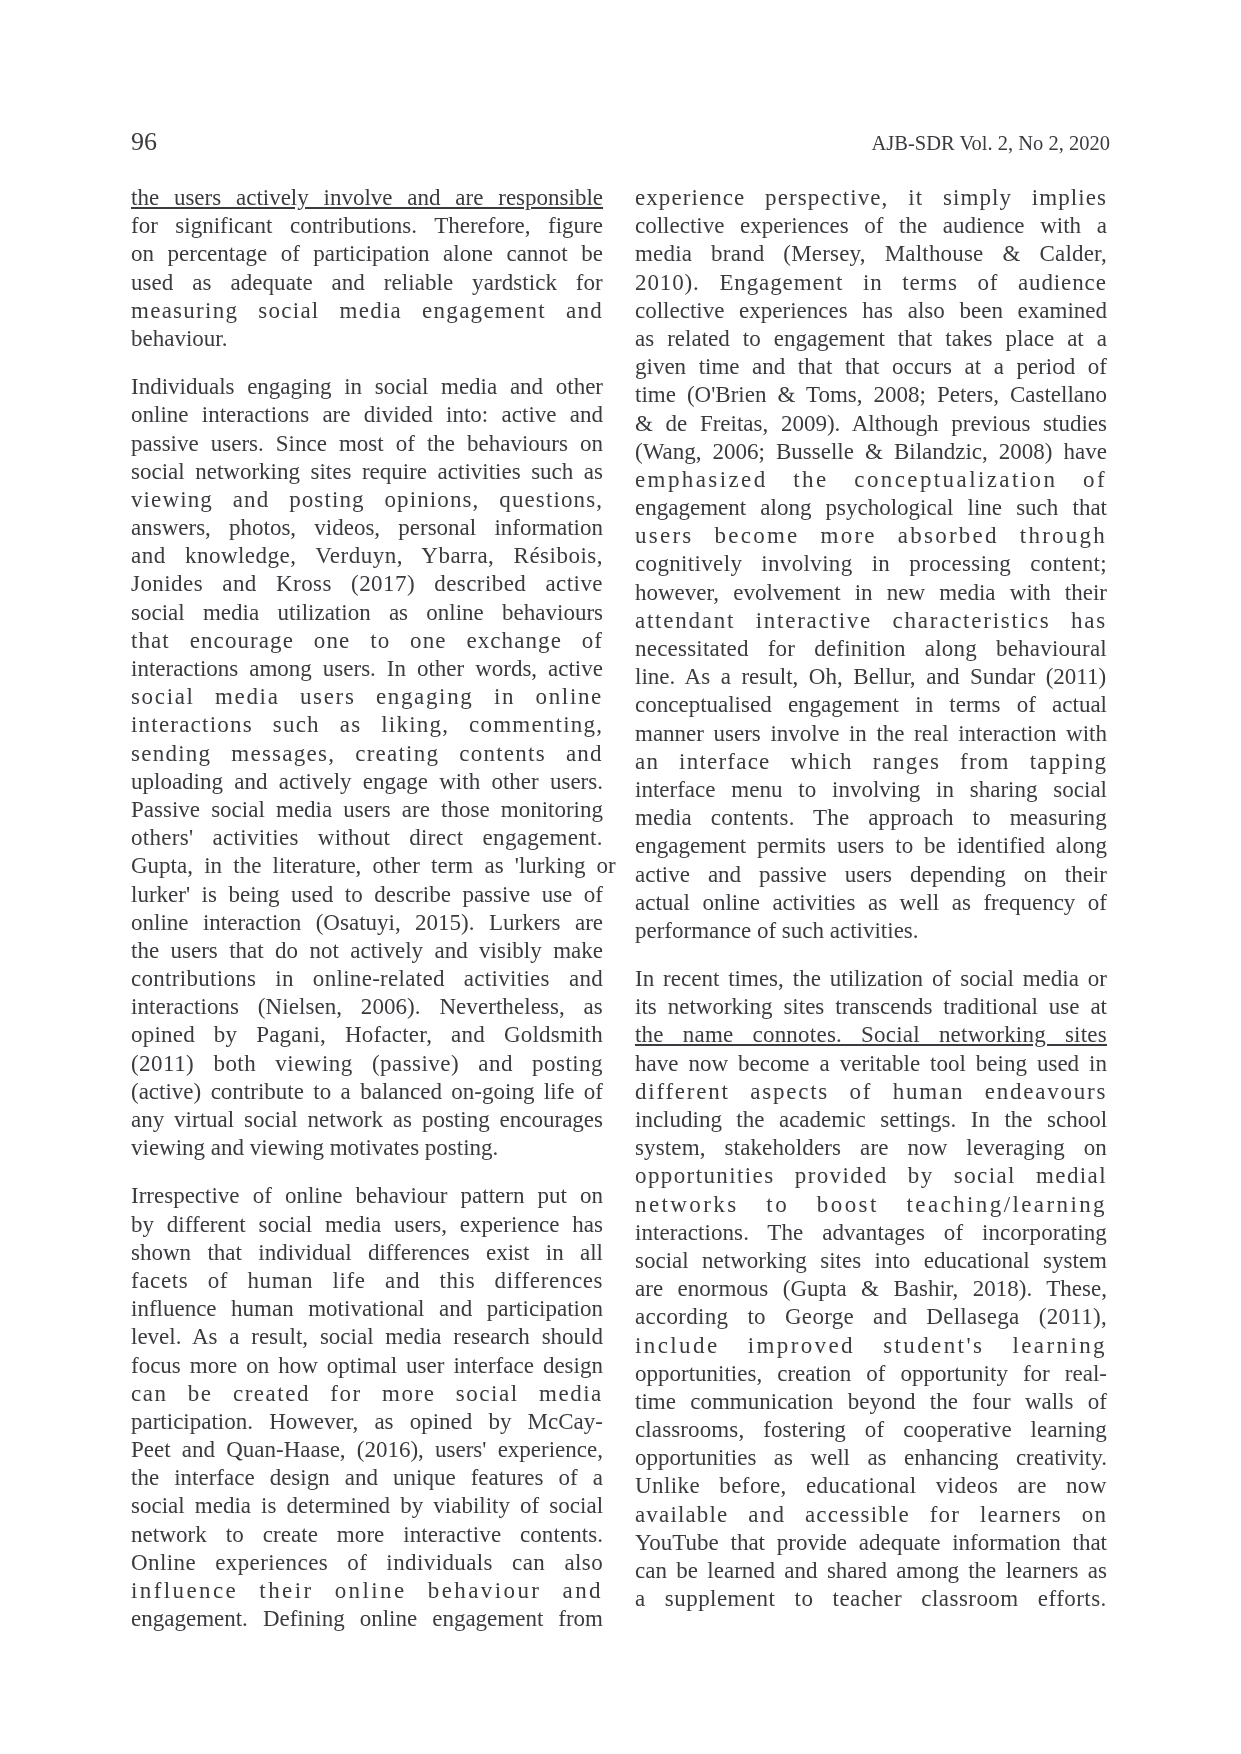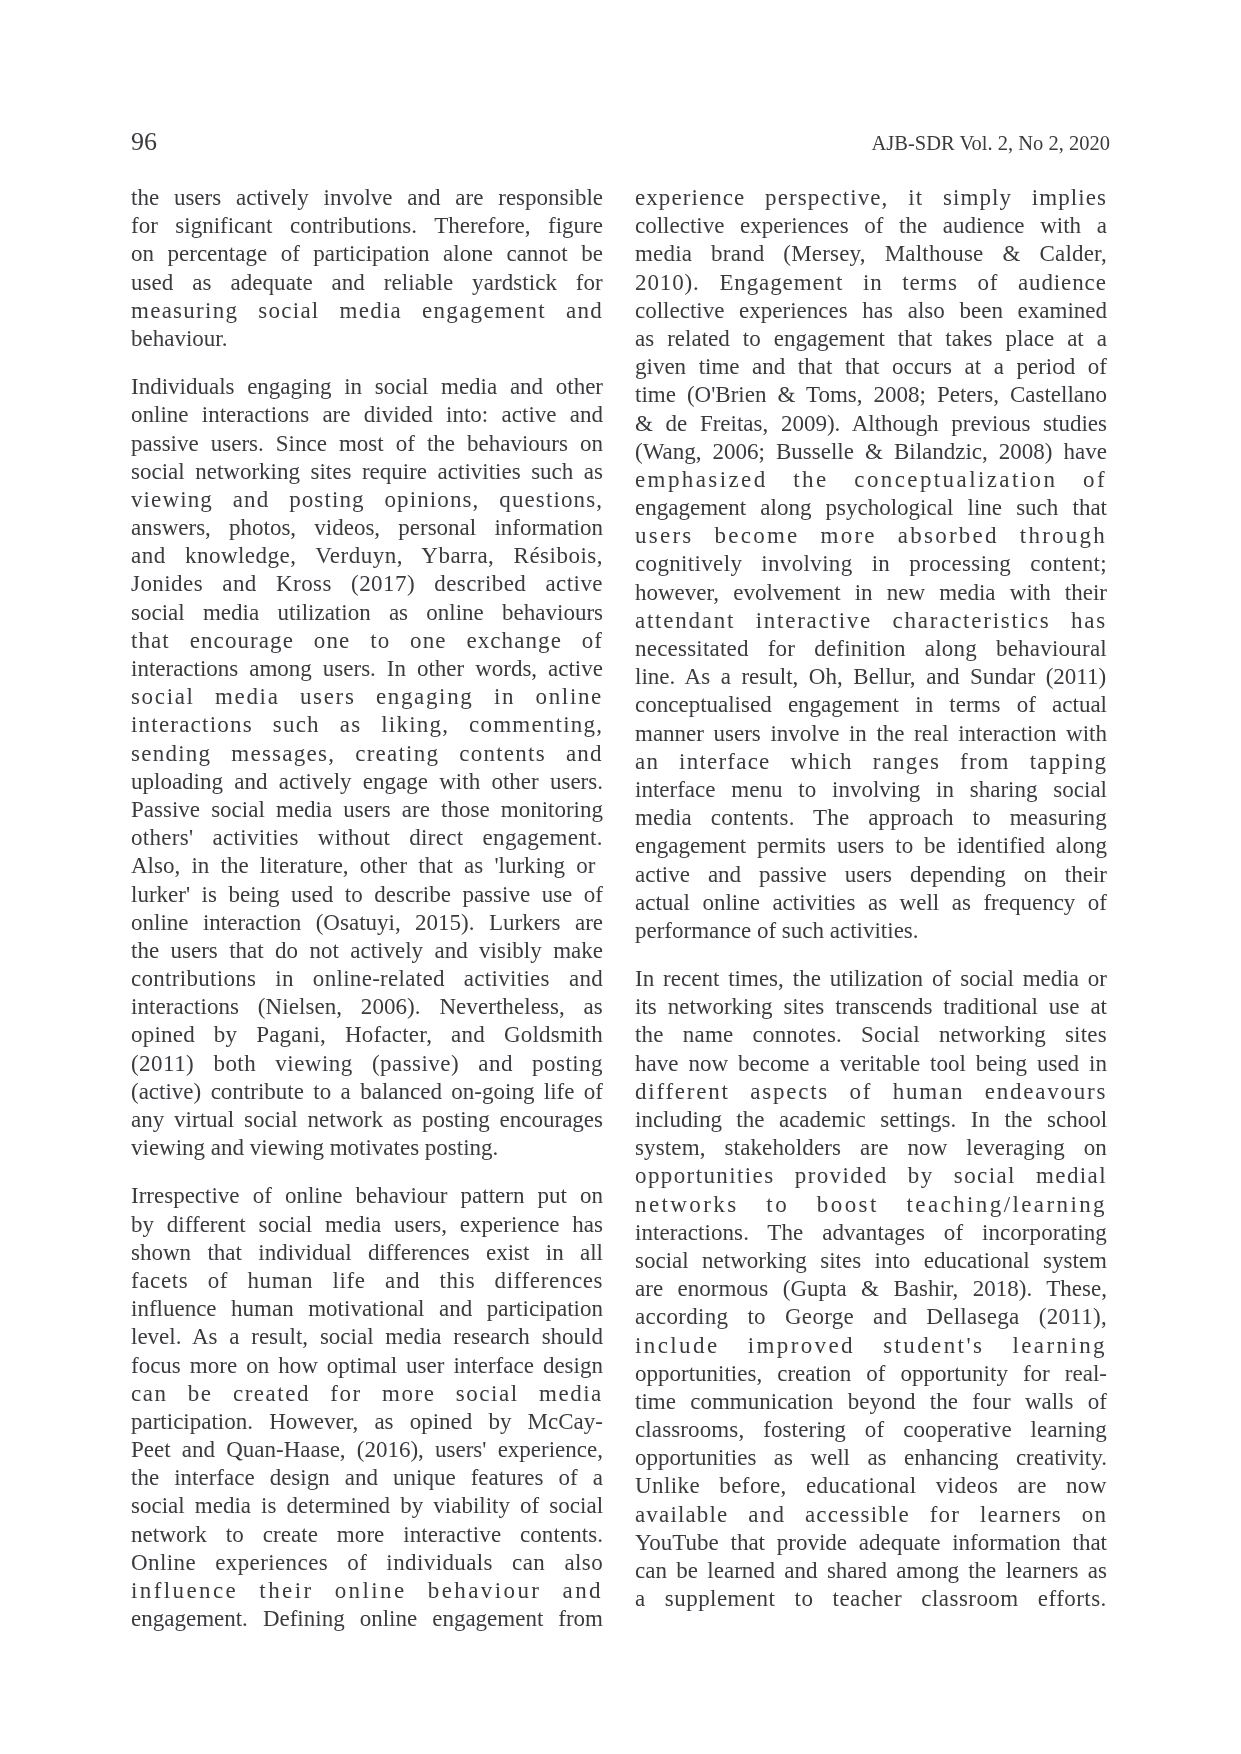--- a/index.html
+++ b/index.html
@@ -56,21 +56,21 @@
 <body style="background: rgb(255, 255, 255); color: rgb(58, 59, 63);">
 
 <div class="page-header">
   <span class="page-number">96</span>
   <span class="journal-cite">AJB-SDR Vol. 2, No 2, 2020</span>
 </div>
 
 <div class="columns">
   <div class="col">
       <div class="paragraph">
-        <div class="line" style="letter-spacing: 0px; word-spacing: 9.05px;">the users actively involve and are responsible</div>
+        <div class="line" style="letter-spacing: 0px; word-spacing: 9.05px; text-decoration: underline;">the users actively involve and are responsible</div>
         <div class="line" style="letter-spacing: 0px; word-spacing: 11.76px;">for significant contributions. Therefore, figure</div>
         <div class="line" style="letter-spacing: 0px; word-spacing: 7.78px;">on percentage of participation alone cannot be</div>
         <div class="line" style="letter-spacing: 0.07px; word-spacing: 13px;">used as adequate and reliable yardstick for</div>
         <div class="line" style="letter-spacing: 1.27px; word-spacing: 13px;">measuring social media engagement and</div>
         <div class="line">behaviour.</div>
       </div>
       <div class="paragraph">
         <div class="line" style="letter-spacing: 0px; word-spacing: 6.92px;">Individuals engaging in social media and other</div>
         <div class="line" style="letter-spacing: 0px; word-spacing: 7.56px;">online interactions are divided into: active and</div>
         <div class="line" style="letter-spacing: 0px; word-spacing: 6.29px;">passive users. Since most of the behaviours on</div>
@@ -81,21 +81,21 @@
         <div class="line" style="letter-spacing: 0.44px; word-spacing: 13px;">Jonides and Kross (2017) described active</div>
         <div class="line" style="letter-spacing: 0px; word-spacing: 12.52px;">social media utilization as online behaviours</div>
         <div class="line" style="letter-spacing: 1.09px; word-spacing: 13px;">that encourage one to one exchange of</div>
         <div class="line" style="letter-spacing: 0px; word-spacing: 5.21px;">interactions among users. In other words, active</div>
         <div class="line" style="letter-spacing: 1.66px; word-spacing: 13px;">social media users engaging in online</div>
         <div class="line" style="letter-spacing: 1.21px; word-spacing: 13px;">interactions such as liking, commenting,</div>
         <div class="line" style="letter-spacing: 1.25px; word-spacing: 13px;">sending messages, creating contents and</div>
         <div class="line" style="letter-spacing: 0px; word-spacing: 5.53px;">uploading and actively engage with other users.</div>
         <div class="line" style="letter-spacing: 0px; word-spacing: 5.42px;">Passive social media users are those monitoring</div>
         <div class="line" style="letter-spacing: 0.31px; word-spacing: 13px;">others' activities without direct engagement.</div>
-        <div class="line" style="letter-spacing: 0px; word-spacing: 5.47px;">Also, in the literature, other that as 'lurking or</div>
+        <div class="line" style="letter-spacing: 0px; word-spacing: 5.47px;">Gupta, in the literature, other term as 'lurking or</div>
         <div class="line" style="letter-spacing: 0px; word-spacing: 5.79px;">lurker' is being used to describe passive use of</div>
         <div class="line" style="letter-spacing: 0px; word-spacing: 8.69px;">online interaction (Osatuyi, 2015). Lurkers are</div>
         <div class="line" style="letter-spacing: 0px; word-spacing: 5.66px;">the users that do not actively and visibly make</div>
         <div class="line" style="letter-spacing: 0.3px; word-spacing: 13px;">contributions in online-related activities and</div>
         <div class="line" style="letter-spacing: 0.06px; word-spacing: 13px;">interactions (Nielsen, 2006). Nevertheless, as</div>
         <div class="line" style="letter-spacing: 0.21px; word-spacing: 13px;">opined by Pagani, Hofacter, and Goldsmith</div>
         <div class="line" style="letter-spacing: 0.46px; word-spacing: 13px;">(2011) both viewing (passive) and posting</div>
         <div class="line" style="letter-spacing: 0px; word-spacing: 3.66px;">(active) contribute to a balanced on-going life of</div>
         <div class="line" style="letter-spacing: 0px; word-spacing: 4.15px;">any virtual social network as posting encourages</div>
         <div class="line">viewing and viewing motivates posting.</div>
@@ -145,21 +145,21 @@
         <div class="line" style="letter-spacing: 0px; word-spacing: 10.11px;">interface menu to involving in sharing social</div>
         <div class="line" style="letter-spacing: 0.15px; word-spacing: 13px;">media contents. The approach to measuring</div>
         <div class="line" style="letter-spacing: 0px; word-spacing: 5.21px;">engagement permits users to be identified along</div>
         <div class="line" style="letter-spacing: 0px; word-spacing: 12.24px;">active and passive users depending on their</div>
         <div class="line" style="letter-spacing: 0px; word-spacing: 6.76px;">actual online activities as well as frequency of</div>
         <div class="line">performance of such activities.</div>
       </div>
       <div class="paragraph">
         <div class="line" style="letter-spacing: 0px; word-spacing: 3.2px;">In recent times, the utilization of social media or</div>
         <div class="line" style="letter-spacing: 0px; word-spacing: 5.21px; text-align: center;">its networking sites transcends traditional use at</div>
-        <div class="line" style="letter-spacing: 0.23px; word-spacing: 13px;">the name connotes. Social networking sites</div>
+        <div class="line" style="letter-spacing: 0.23px; word-spacing: 13px; text-decoration: underline;">the name connotes. Social networking sites</div>
         <div class="line" style="letter-spacing: 0px; word-spacing: 4.23px;">have now become a veritable tool being used in</div>
         <div class="line" style="letter-spacing: 1.77px; word-spacing: 13px;">different aspects of human endeavours</div>
         <div class="line" style="letter-spacing: 0px; word-spacing: 8.73px;">including the academic settings. In the school</div>
         <div class="line" style="letter-spacing: 0.14px; word-spacing: 13px;">system, stakeholders are now leveraging on</div>
         <div class="line" style="letter-spacing: 1.4px; word-spacing: 13px;">opportunities provided by social medial</div>
         <div class="line" style="letter-spacing: 2.4px; word-spacing: 19.68px;">networks to boost teaching/learning</div>
         <div class="line" style="letter-spacing: 0.07px; word-spacing: 13px;">interactions. The advantages of incorporating</div>
         <div class="line" style="letter-spacing: 0px; word-spacing: 7.65px;">social networking sites into educational system</div>
         <div class="line" style="letter-spacing: 0px; word-spacing: 8.73px; text-align: center;">are enormous (Gupta &amp; Bashir, 2018). These,</div>
         <div class="line" style="letter-spacing: 0.3px; word-spacing: 13px;">according to George and Dellasega (2011),</div>

